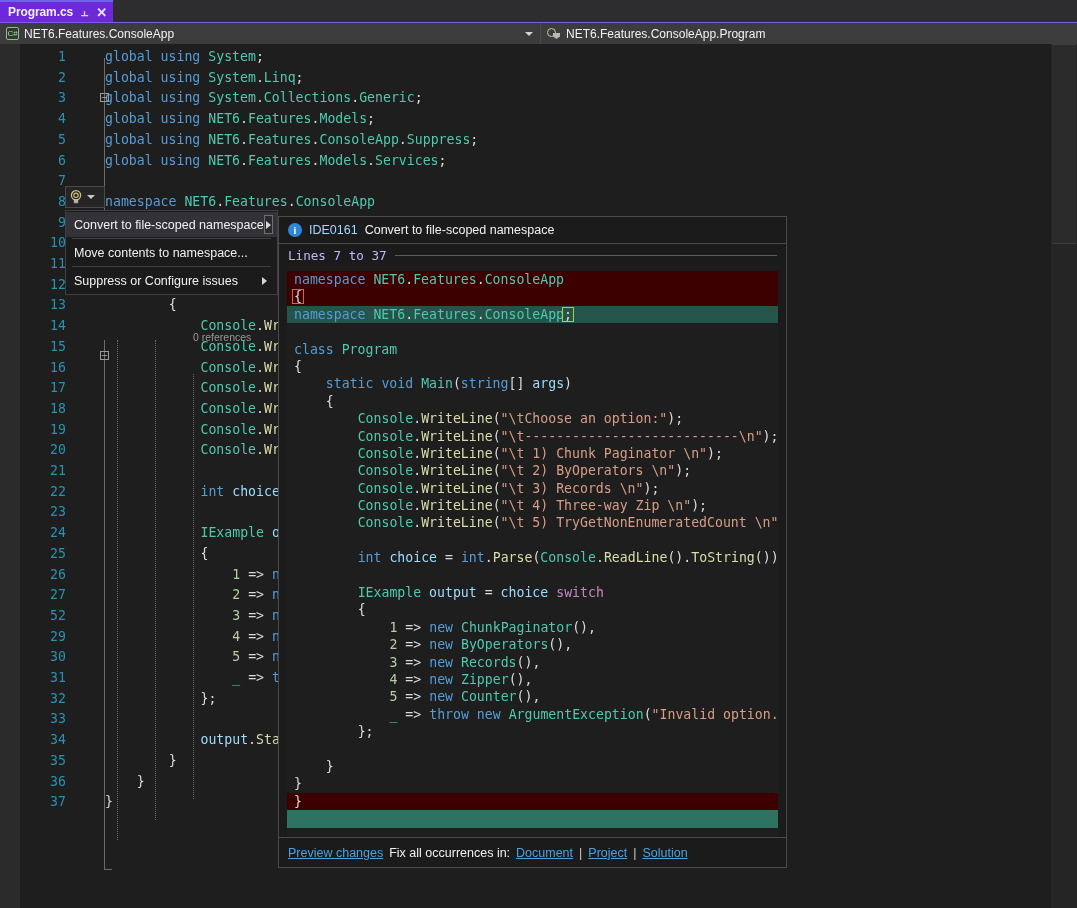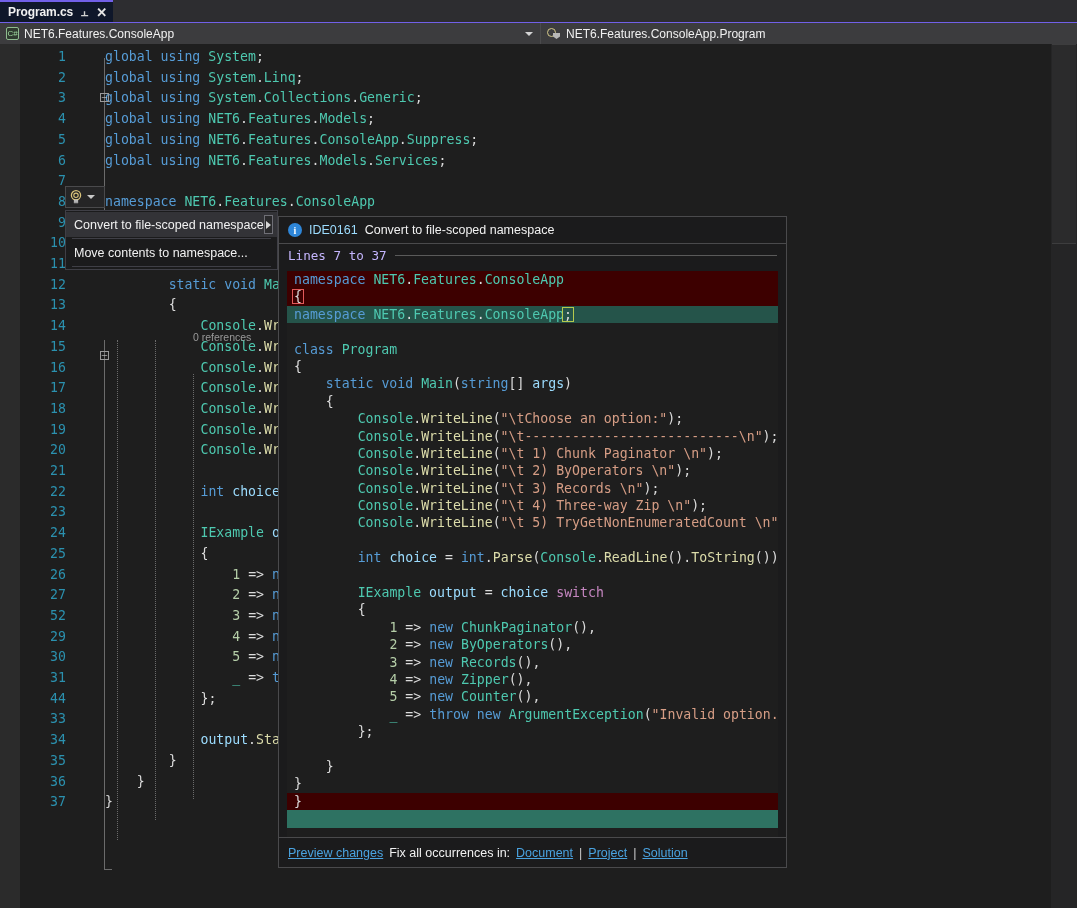--- a/index.html
+++ b/index.html
@@ -16,21 +16,21 @@
     background: #1e1e1e;
   }
 
   
   .tabstrip {
     position: absolute; left: 0; top: 0; width: 1077px; height: 22px;
     background: #2d2d30;
   }
   .tab {
     position: absolute; left: 0; top: 0; height: 22px;
-    background: #0f172a;
+    background: #6d28d9;
     border-top: 2px solid #7160e8;
     display: flex; align-items: center;
     padding: 0 6px 0 8px;
     gap: 8px;
     color: #f1f1f1;
     font-size: 12px;
     font-weight: bold;
   }
   .tab-title { white-space: nowrap; letter-spacing: -0.1px; }
   .tab-ico {
@@ -342,21 +342,21 @@
         <div class="ln" style="top: 437.7px;">22</div>
         <div class="ln" style="top: 458.4px;">23</div>
         <div class="ln" style="top: 479.1px;">24</div>
         <div class="ln" style="top: 499.8px;">25</div>
         <div class="ln" style="top: 520.5px;">26</div>
         <div class="ln" style="top: 541.2px;">27</div>
         <div class="ln" style="top: 561.9px;">52</div>
         <div class="ln" style="top: 582.6px;">29</div>
         <div class="ln" style="top: 603.3px;">30</div>
         <div class="ln" style="top: 624px;">31</div>
-        <div class="ln" style="top: 644.7px;">44</div>
+        <div class="ln" style="top: 644.7px;">32</div>
         <div class="ln" style="top: 665.4px;">33</div>
         <div class="ln" style="top: 686.1px;">34</div>
         <div class="ln" style="top: 706.8px;">35</div>
         <div class="ln" style="top: 727.5px;">36</div>
         <div class="ln" style="top: 748.2px;">37</div>
       </div>
 
     <div id="codelines">
         <div class="cl" style="top: 3px;"><span class="k">global</span><span class="p"> </span><span class="k">using</span><span class="p"> </span><span class="t">System</span><span class="p">;</span></div>
         <div class="cl" style="top: 23.7px;"><span class="k">global</span><span class="p"> </span><span class="k">using</span><span class="p"> </span><span class="t">System</span><span class="p">.</span><span class="t">Linq</span><span class="p">;</span></div>
@@ -426,20 +426,26 @@
       <span class="label">Convert to file-scoped namespace</span>
       <span class="sub-box">
           <span class="arrow-r"></span>
         </span>
     </div>
     <div class="qsep"></div>
     <div class="qitem">
       <span class="label">Move contents to namespace...</span>
     </div>
     <div class="qsep"></div>
+    <div class="qitem">
+      <span class="label">Suppress or Configure issues</span>
+      <span class="sub-arrow-only">
+          <span class="arrow-r"></span>
+        </span>
+    </div>
   </div>
 
   <div class="preview">
     <div class="pv-head">
       <span class="info-ico">i</span>
       <span class="pv-id">IDE0161</span>
       <span class="pv-title">Convert to file-scoped namespace</span>
     </div>
 
     <div class="pv-lines">

